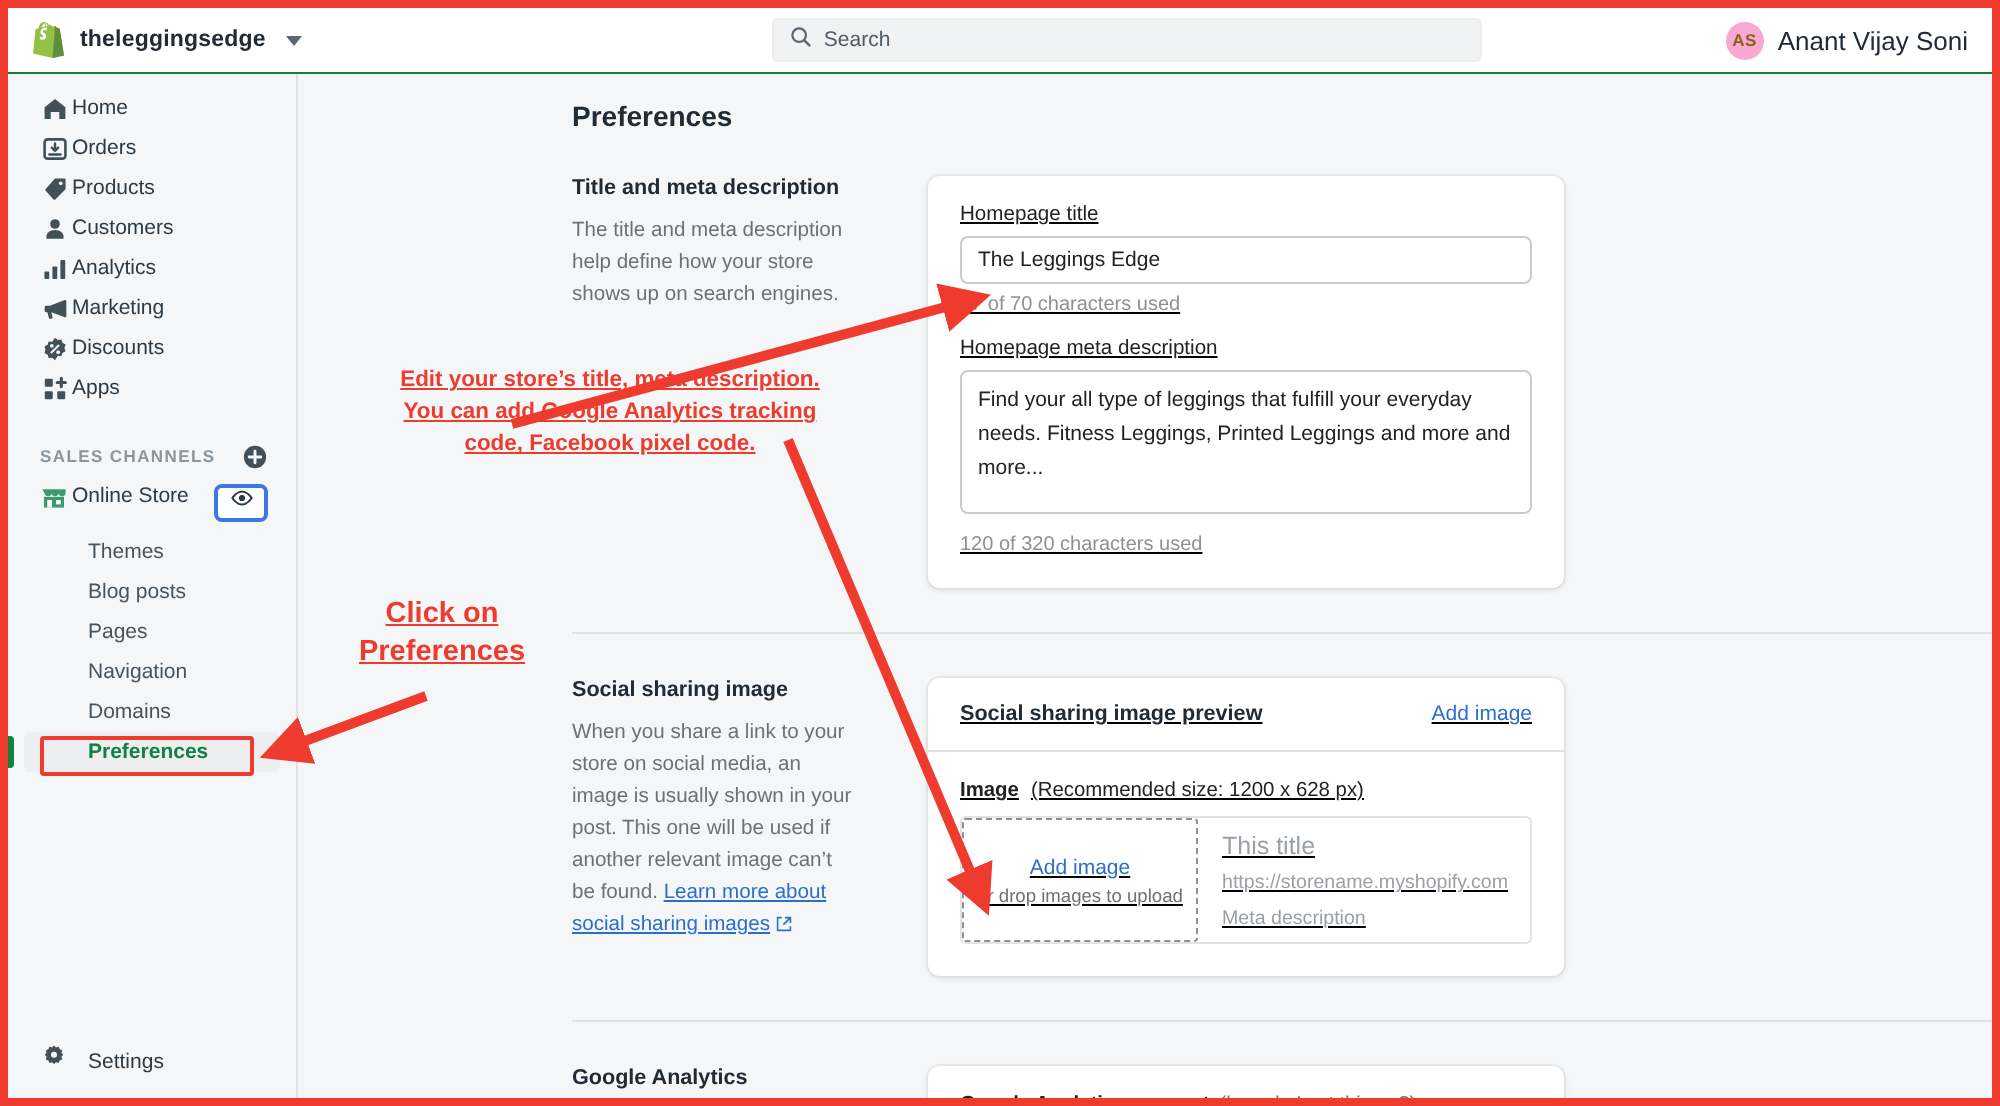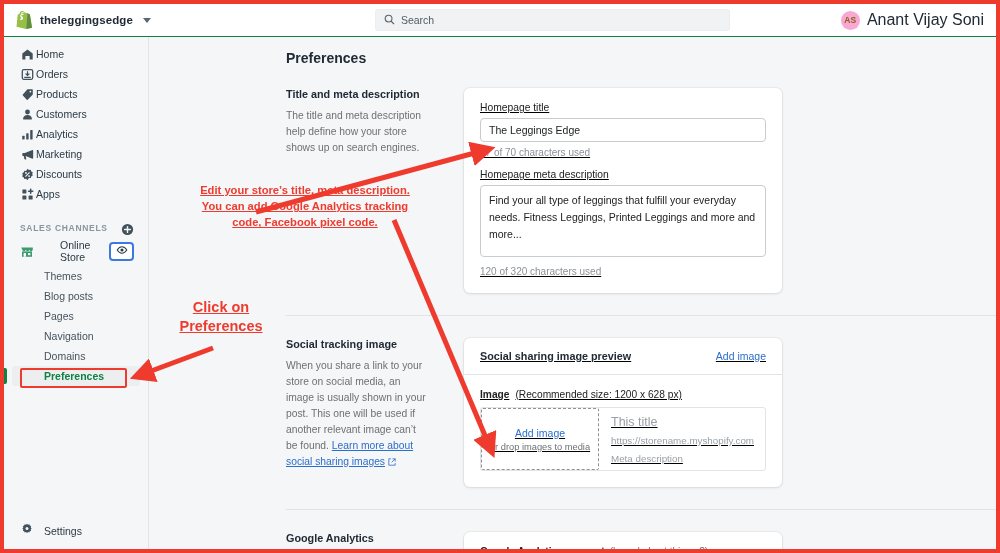--- a/index.html
+++ b/index.html
@@ -44,21 +44,21 @@
     border: 1px solid #eceded;
   }
   .searchbox .s-icon { flex: none; }
   .search-placeholder { font-size: 10.5px; color: #4f5b66; }
   .userbox { display: flex; align-items: center; gap: 7px; padding-right: 12px; }
   .avatar {
     width: 19px; height: 19px; border-radius: 50%; background: #f9a8d4;
     color: #8a6116; font-size: 8.5px; font-weight: bold;
     display: flex; align-items: center; justify-content: center; letter-spacing: .3px;
   }
-  .username { font-size: 16px; color: #212b36; }
+  .username { font-size: 13px; color: #212b36; }
 
   
   .sidebar {
     position: absolute; left: 0; top: 33px; bottom: 0; width: 145px;
     background: #f4f6f8; border-right: 1px solid #e1e3e5;
     z-index: 4;
   }
   .nav-item {
     display: flex; align-items: center; gap: 2px;
     height: 20px; margin: 0 8px; padding-left: 8px; border-radius: 3px;
@@ -73,21 +73,21 @@
     display: flex; align-items: center; justify-content: space-between;
     padding: 0 14px 0 16px; margin-top: 16px; height: 16px;
   }
   .sales-head .t { font-size: 8.5px; font-weight: bold; color: #8a959e; letter-spacing: .7px; }
   .plus-btn { width: 13px; height: 13px; cursor: pointer; }
 
   .channel-row {
     display: flex; align-items: center; justify-content: space-between;
     margin: 4px 8px 0 8px; padding-left: 8px; height: 22px;
   }
-  .channel-left { display: flex; align-items: flex-end; gap: 26px; }
+  .channel-left { display: flex; align-items: flex-start; gap: 2px; }
   .channel-left .lbl { font-size: 10.5px; color: #2b3a45; }
   .eye-btn {
     width: 27px; height: 19px; border: 2px solid #3b79e0; border-radius: 4px;
     background: #fff; display: flex; align-items: center; justify-content: center;
     margin-right: 6px; cursor: pointer;
   }
 
   .subnav { margin-top: 4px; }
   .subitem {
     height: 20px; display: flex; align-items: center;
@@ -397,41 +397,41 @@
             <div class="helper last">120 of 320 characters used</div>
           </div>
         </div>
       </div>
     </div>
 
     <div class="divider"></div>
 
     <div class="section">
       <div class="sec-left">
-        <h3>Social tracking image</h3>
+        <h3>Social sharing image</h3>
         <p><span>When you share a link to your store on social media, an image is usually shown in your post. This one will be used if another relevant image can’t be found. </span><a href="#">Learn more about social sharing images</a>&nbsp;<span class="ext-ico"><svg width="8" height="8" viewBox="0 0 10 10">
                 <path d="M3.6 1H1v8h8V6.4" fill="none" stroke="#2c6ecb" stroke-width="1"></path>
                 <path d="M5.6 1H9v3.4M9 1 4.6 5.4" fill="none" stroke="#2c6ecb" stroke-width="1"></path>
               </svg></span></p>
       </div>
       <div class="sec-right">
         <div class="card">
           <div class="card-header">
             <h4>Social sharing image preview</h4>
             <span class="link-btn">Add image</span>
           </div>
           <div class="card-pad">
             <div class="img-label-row">
               <span class="b">Image</span>
               <span class="n">(Recommended size: 1200 x 628 px)</span>
             </div>
             <div class="preview-box">
               <div class="drop-zone">
                 <span class="a">Add image</span>
-                <span class="b">or drop images to media</span>
+                <span class="b">or drop images to upload</span>
               </div>
               <div class="preview-meta">
                 <div class="pt">This title</div>
                 <div class="pu">https://storename.myshopify.com</div>
                 <div class="pd">Meta description</div>
               </div>
             </div>
           </div>
         </div>
       </div>

